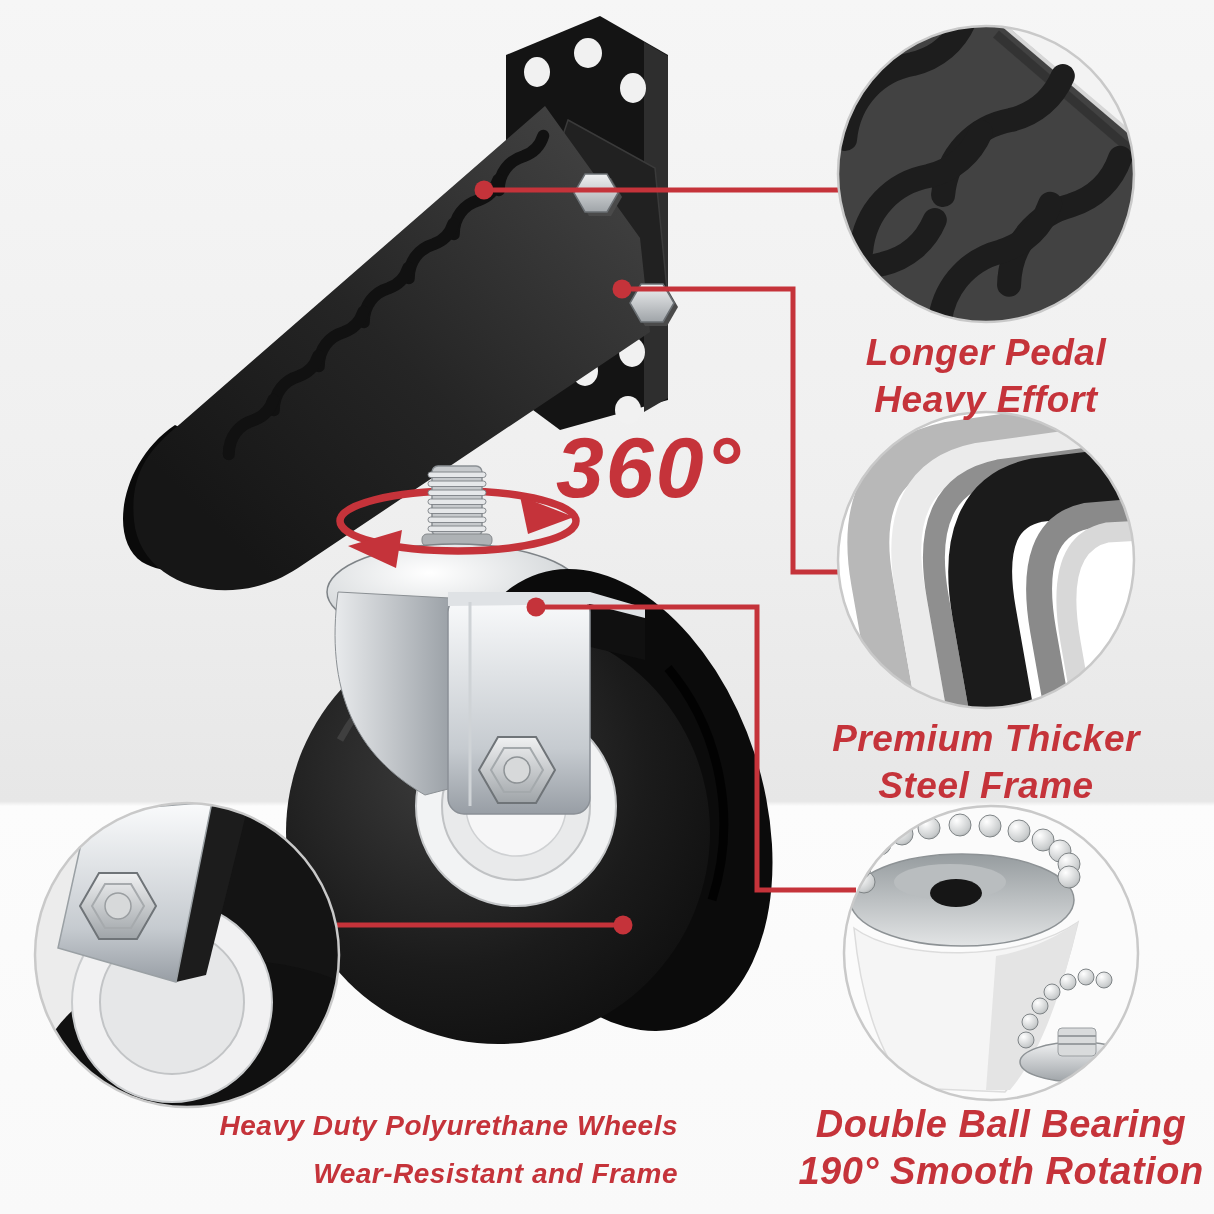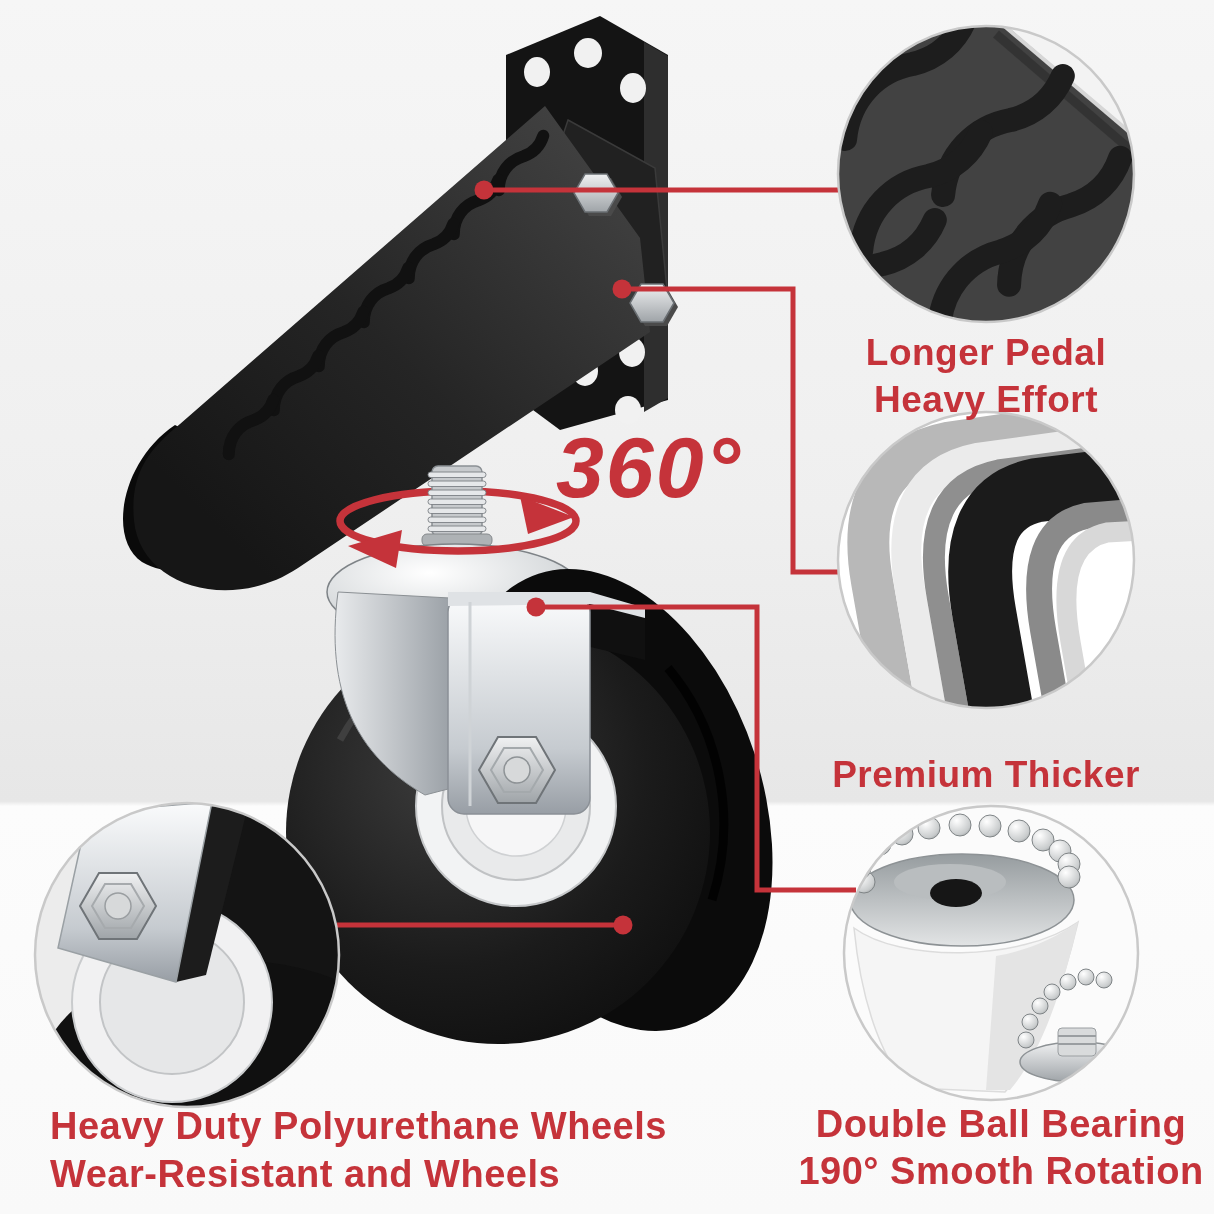--- a/index.html
+++ b/index.html
@@ -6,24 +6,24 @@
   .stage{
     position:relative;width:1214px;height:1214px;overflow:hidden;
     background:linear-gradient(180deg,#f6f6f6 0%,#efefef 42%,#e7e7e7 66%,#fcfcfc 66.4%,#f9f9f9 100%);
     font-family:"Liberation Sans",sans-serif;
   }
   .artwork{position:absolute;left:0;top:0;}
   .caption{
     position:absolute;color:#c5333a;font-weight:700;
     font-size:37px;line-height:47px;text-align:center;letter-spacing:.5px;
   }
-  .caption span{display:block;}
-  .cap-wheels{left:50px;top:1102px;width:640px;text-align:left;font-size:38px;line-height:48px;}
+  .caption span{display:block;font-style:italic;}
+  .cap-wheels{left:38px;top:1102px;width:640px;text-align:right;font-size:28px;line-height:48px;}
   .cap-pedal{left:812px;top:329px;width:348px;}
-  .cap-frame{left:812px;top:751px;width:348px;}
+  .cap-frame{left:812px;top:715px;width:348px;}
   .cap-bearing{left:795px;top:1101px;width:412px;font-size:38px;}
   .rot360{
     position:absolute;left:556px;top:424px;width:200px;
     color:#c5333a;font-weight:700;font-size:86px;line-height:86px;letter-spacing:2px;font-style:italic;
   }
 </style>
 </head>
 <body>
 
 <div class="stage">
@@ -270,25 +270,26 @@
 
   <div class="rot360">360°</div>
 
   <div class="caption cap-pedal">
     <span>Longer Pedal</span>
     <span>Heavy Effort</span>
   </div>
 
   <div class="caption cap-frame">
     <span>Premium Thicker</span>
+    <span>Steel Frame</span>
   </div>
 
   <div class="caption cap-bearing">
     <span>Double Ball Bearing</span>
     <span>190° Smooth Rotation</span>
   </div>
 
   <div class="caption cap-wheels">
     <span>Heavy Duty Polyurethane Wheels</span>
-    <span>Wear-Resistant and Wheels</span>
+    <span>Wear-Resistant and Frame</span>
   </div>
 
 </div>
 
 </body></html>

